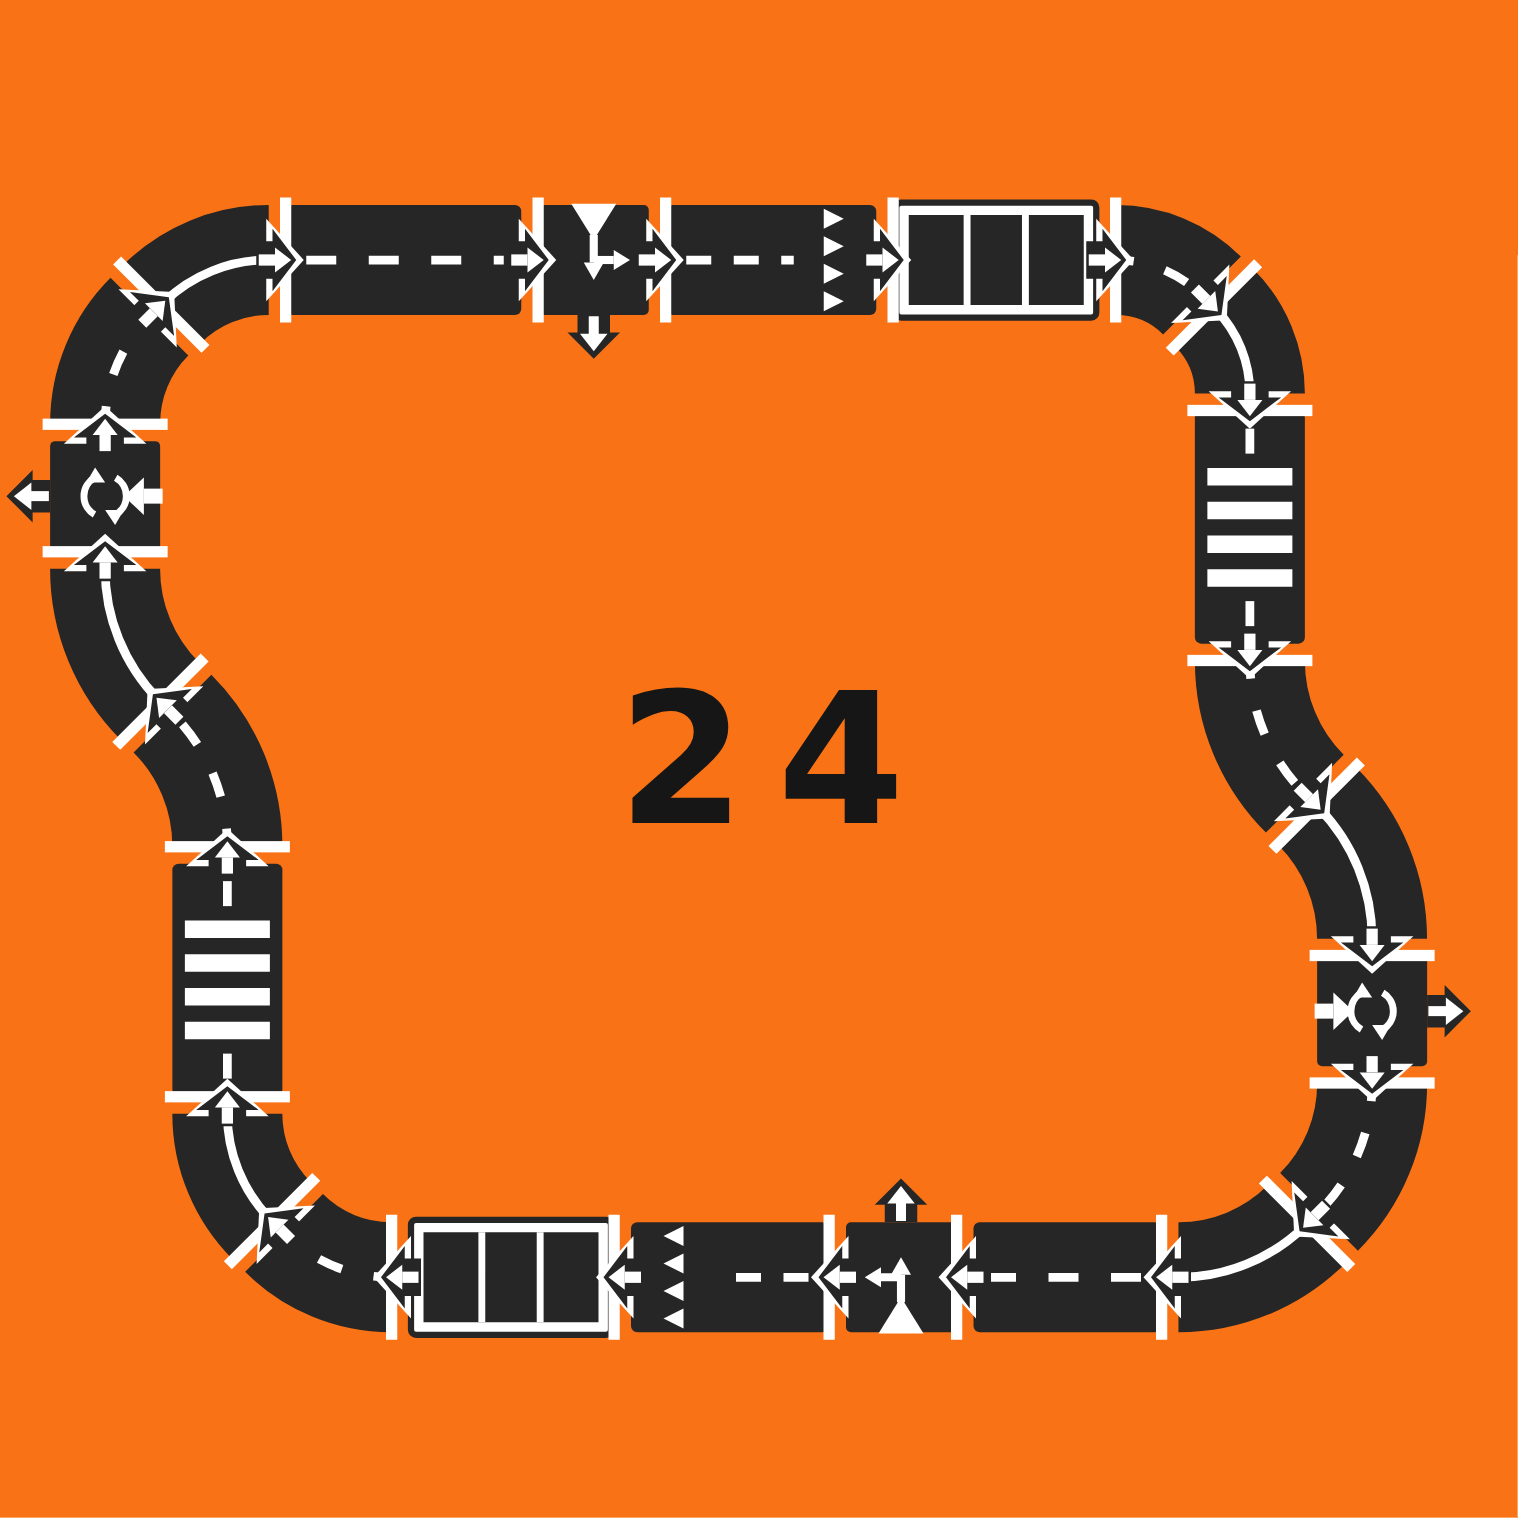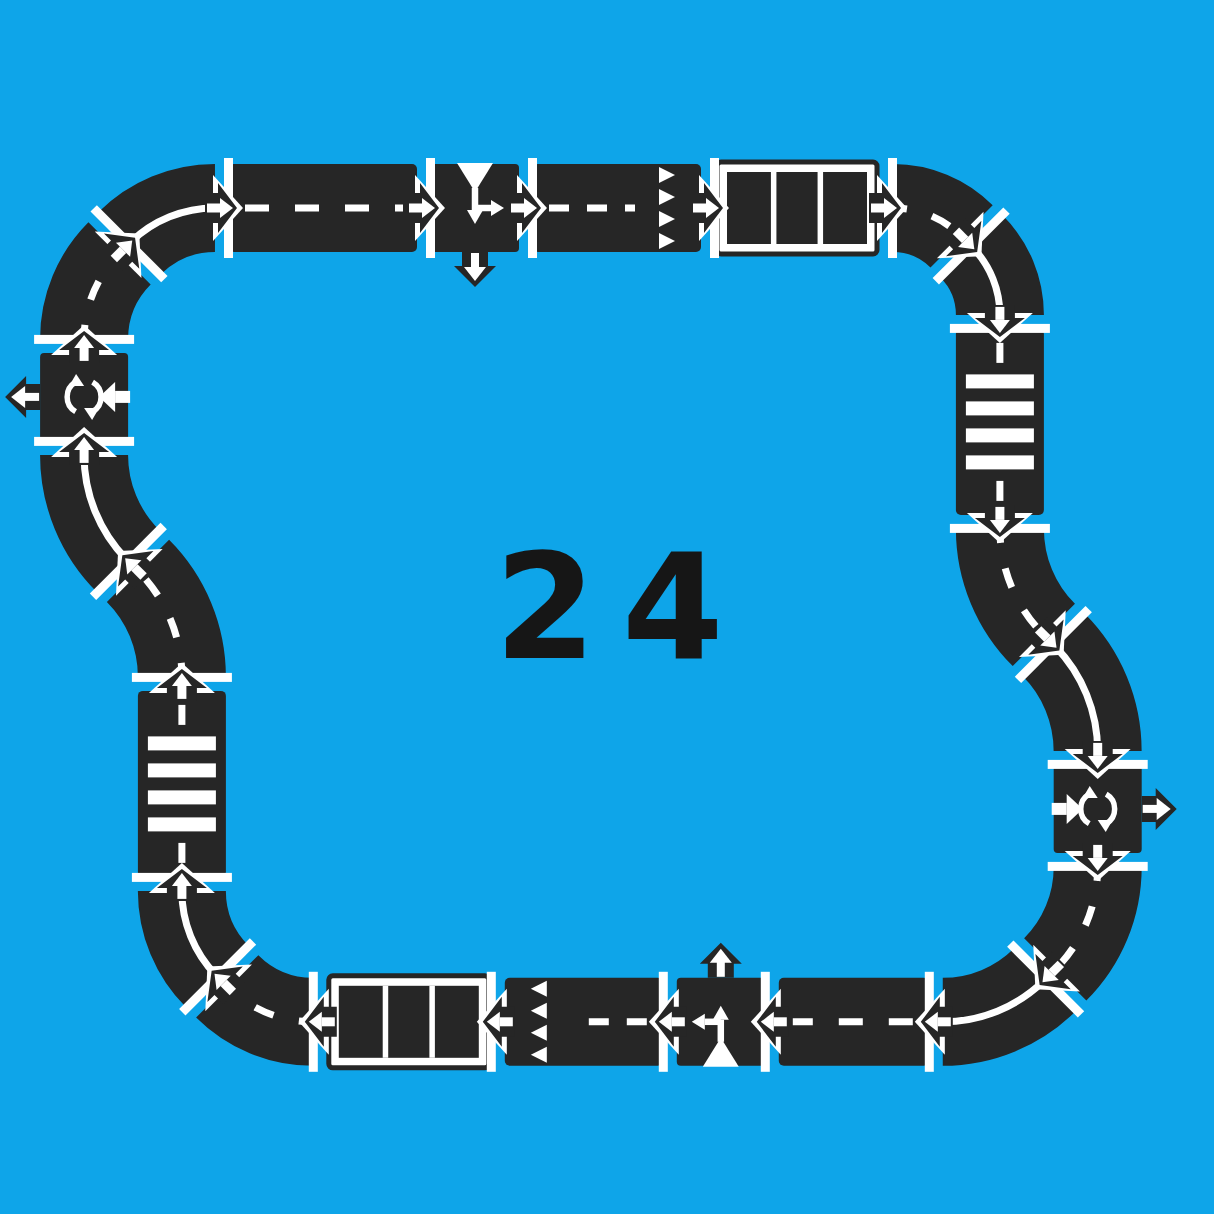--- a/index.html
+++ b/index.html
@@ -15,21 +15,21 @@
   text.count {
     font-family: "DejaVu Sans", "Liberation Sans", sans-serif;
     font-weight: bold;
     font-size: 146px;
     letter-spacing: 26px;
   }
 </style>
 </head>
 <body style="background: rgb(251, 251, 251);">
 
-<div class="stage" style="background: #0ea5e9;">
+<div class="stage" style="background: #f97316;">
   <svg id="track-svg" width="1214" height="1214" viewBox="0 0 1214 1214">
     <g id="pieces-layer">
         <g transform="translate(84.1 338.9) rotate(270)">
           <path d="M0,-44 A165,165 0 0 1 116.67315,4.326849999999993 L54.44747,66.55252999999999 A77,77 0 0 0 0,44 Z" fill="#262626"></path>
           <path d="M0,0 A121,121 0 0 1 85.56031,35.43969" stroke="#ffffff" stroke-width="7" stroke-dasharray="20 26" stroke-dashoffset="6" fill="none"></path>
         </g>
         <g transform="translate(129.4 243.4) rotate(315)">
           <path d="M0,-44 A165,165 0 0 1 116.67315,4.326849999999993 L54.44747,66.55252999999999 A77,77 0 0 0 0,44 Z" fill="#262626"></path>
           <path d="M2,0 A121,121 0 0 1 85.56031,35.43969" stroke="#ffffff" stroke-width="7" fill="none"></path>
           <polygon points="93.33852,43.2179 75.66077,39.68235 89.80297,25.540149999999997" fill="#ffffff"></polygon>

